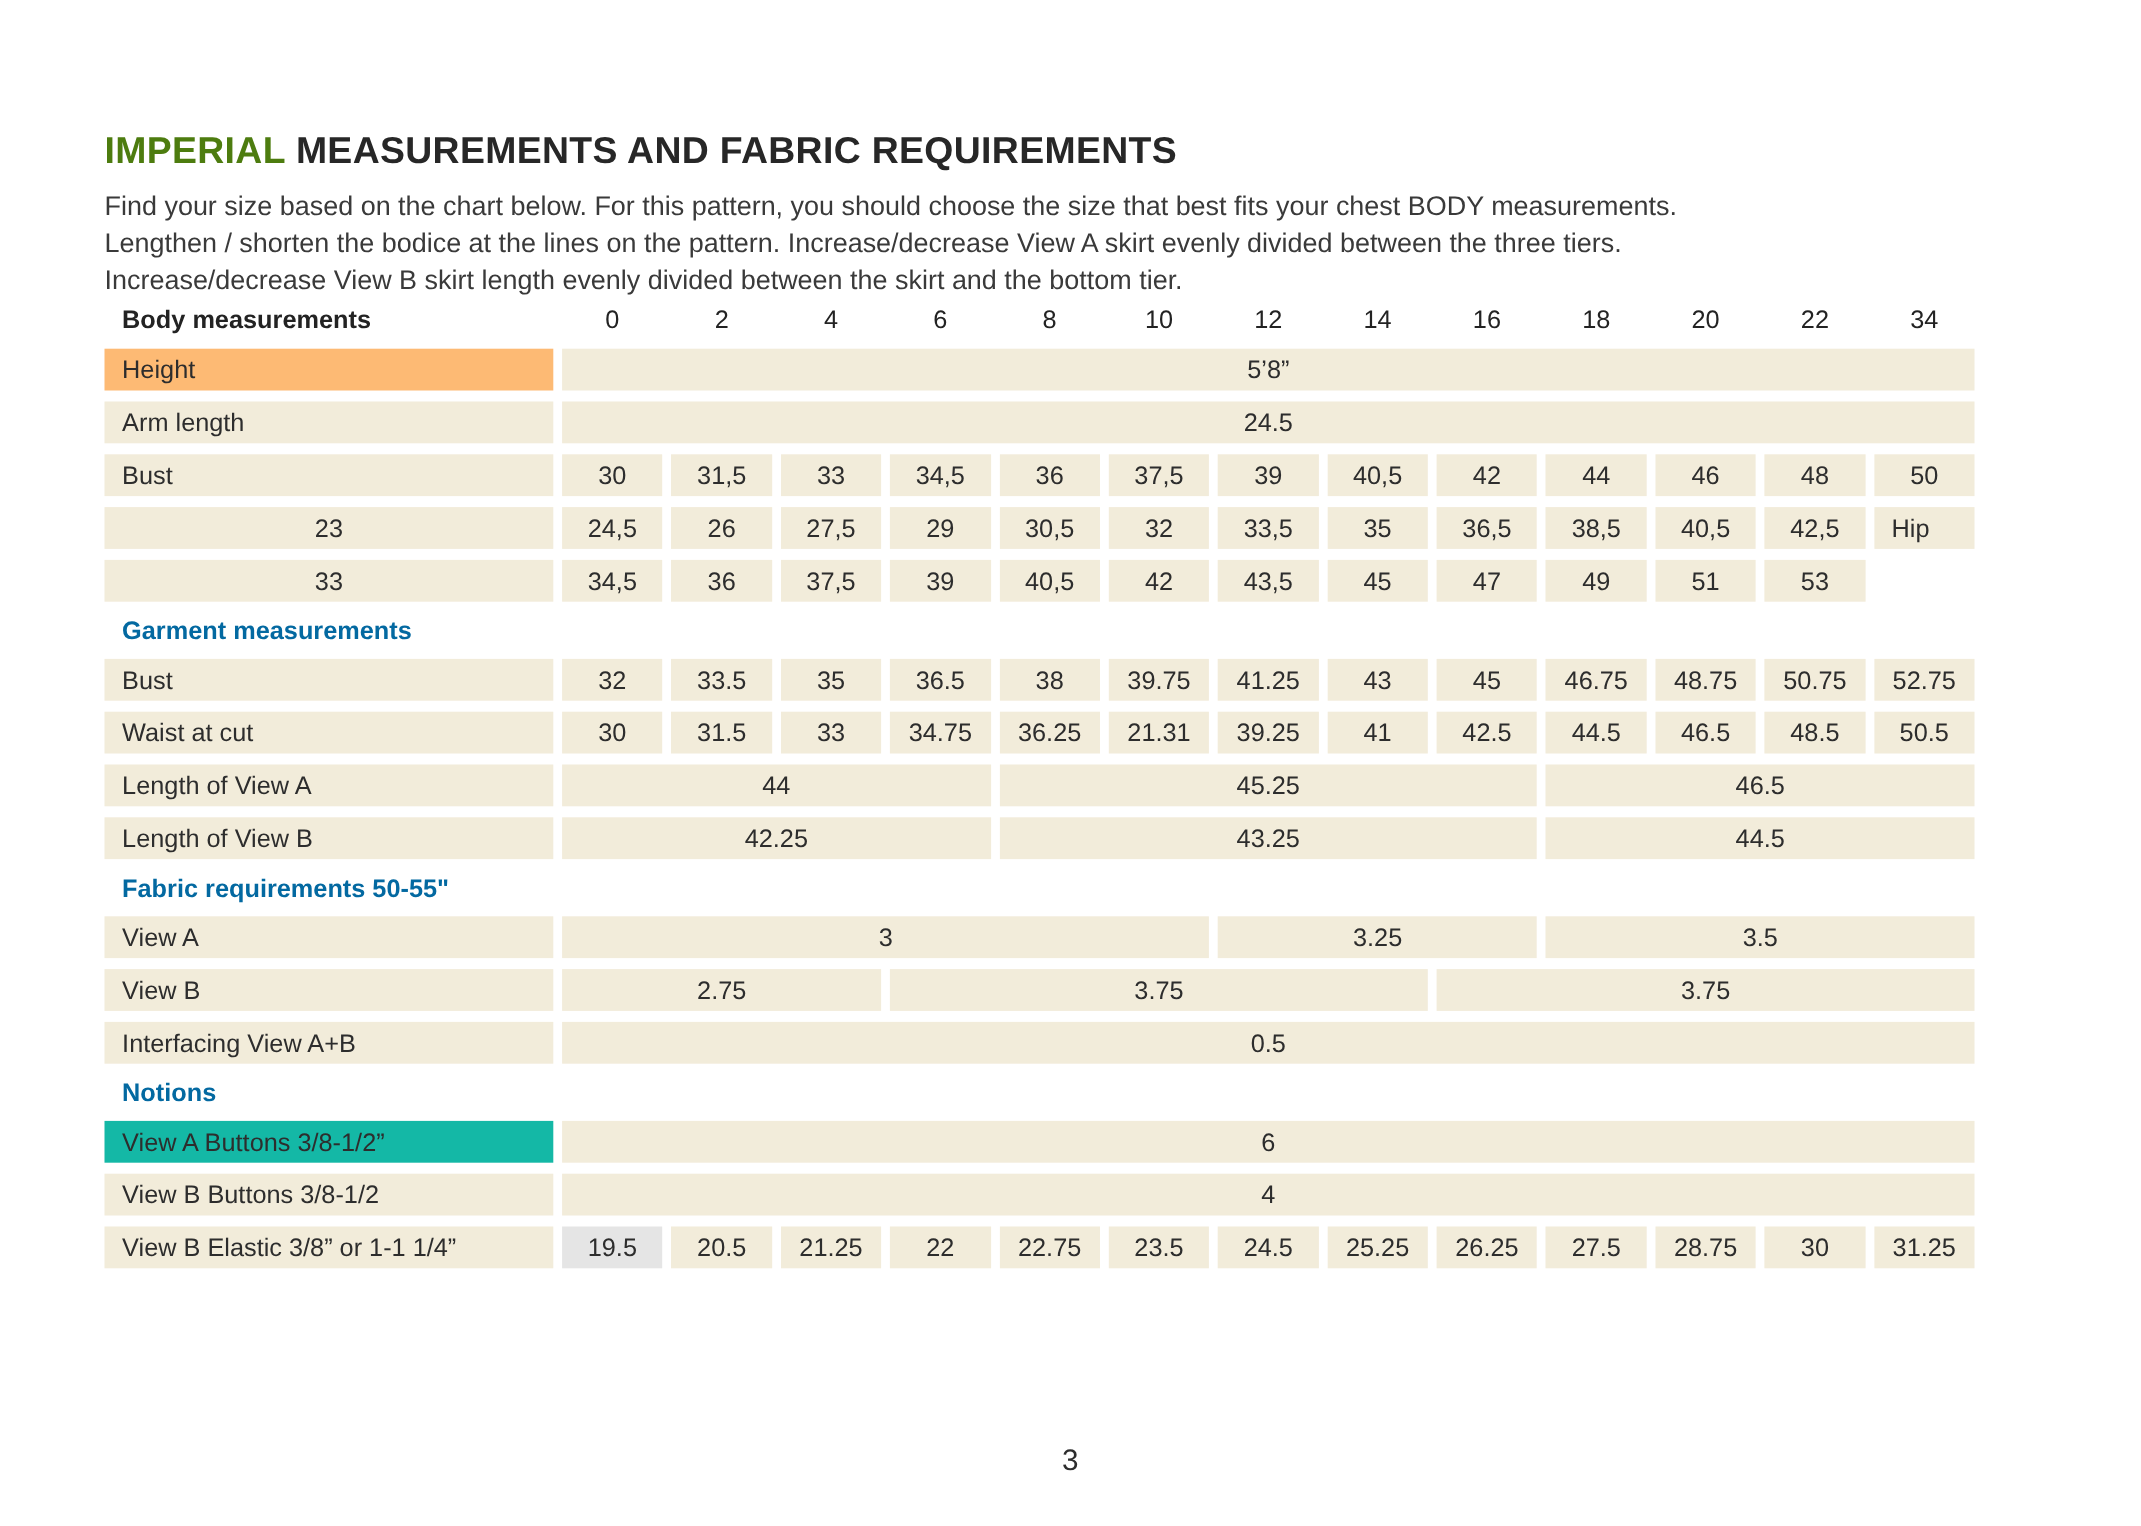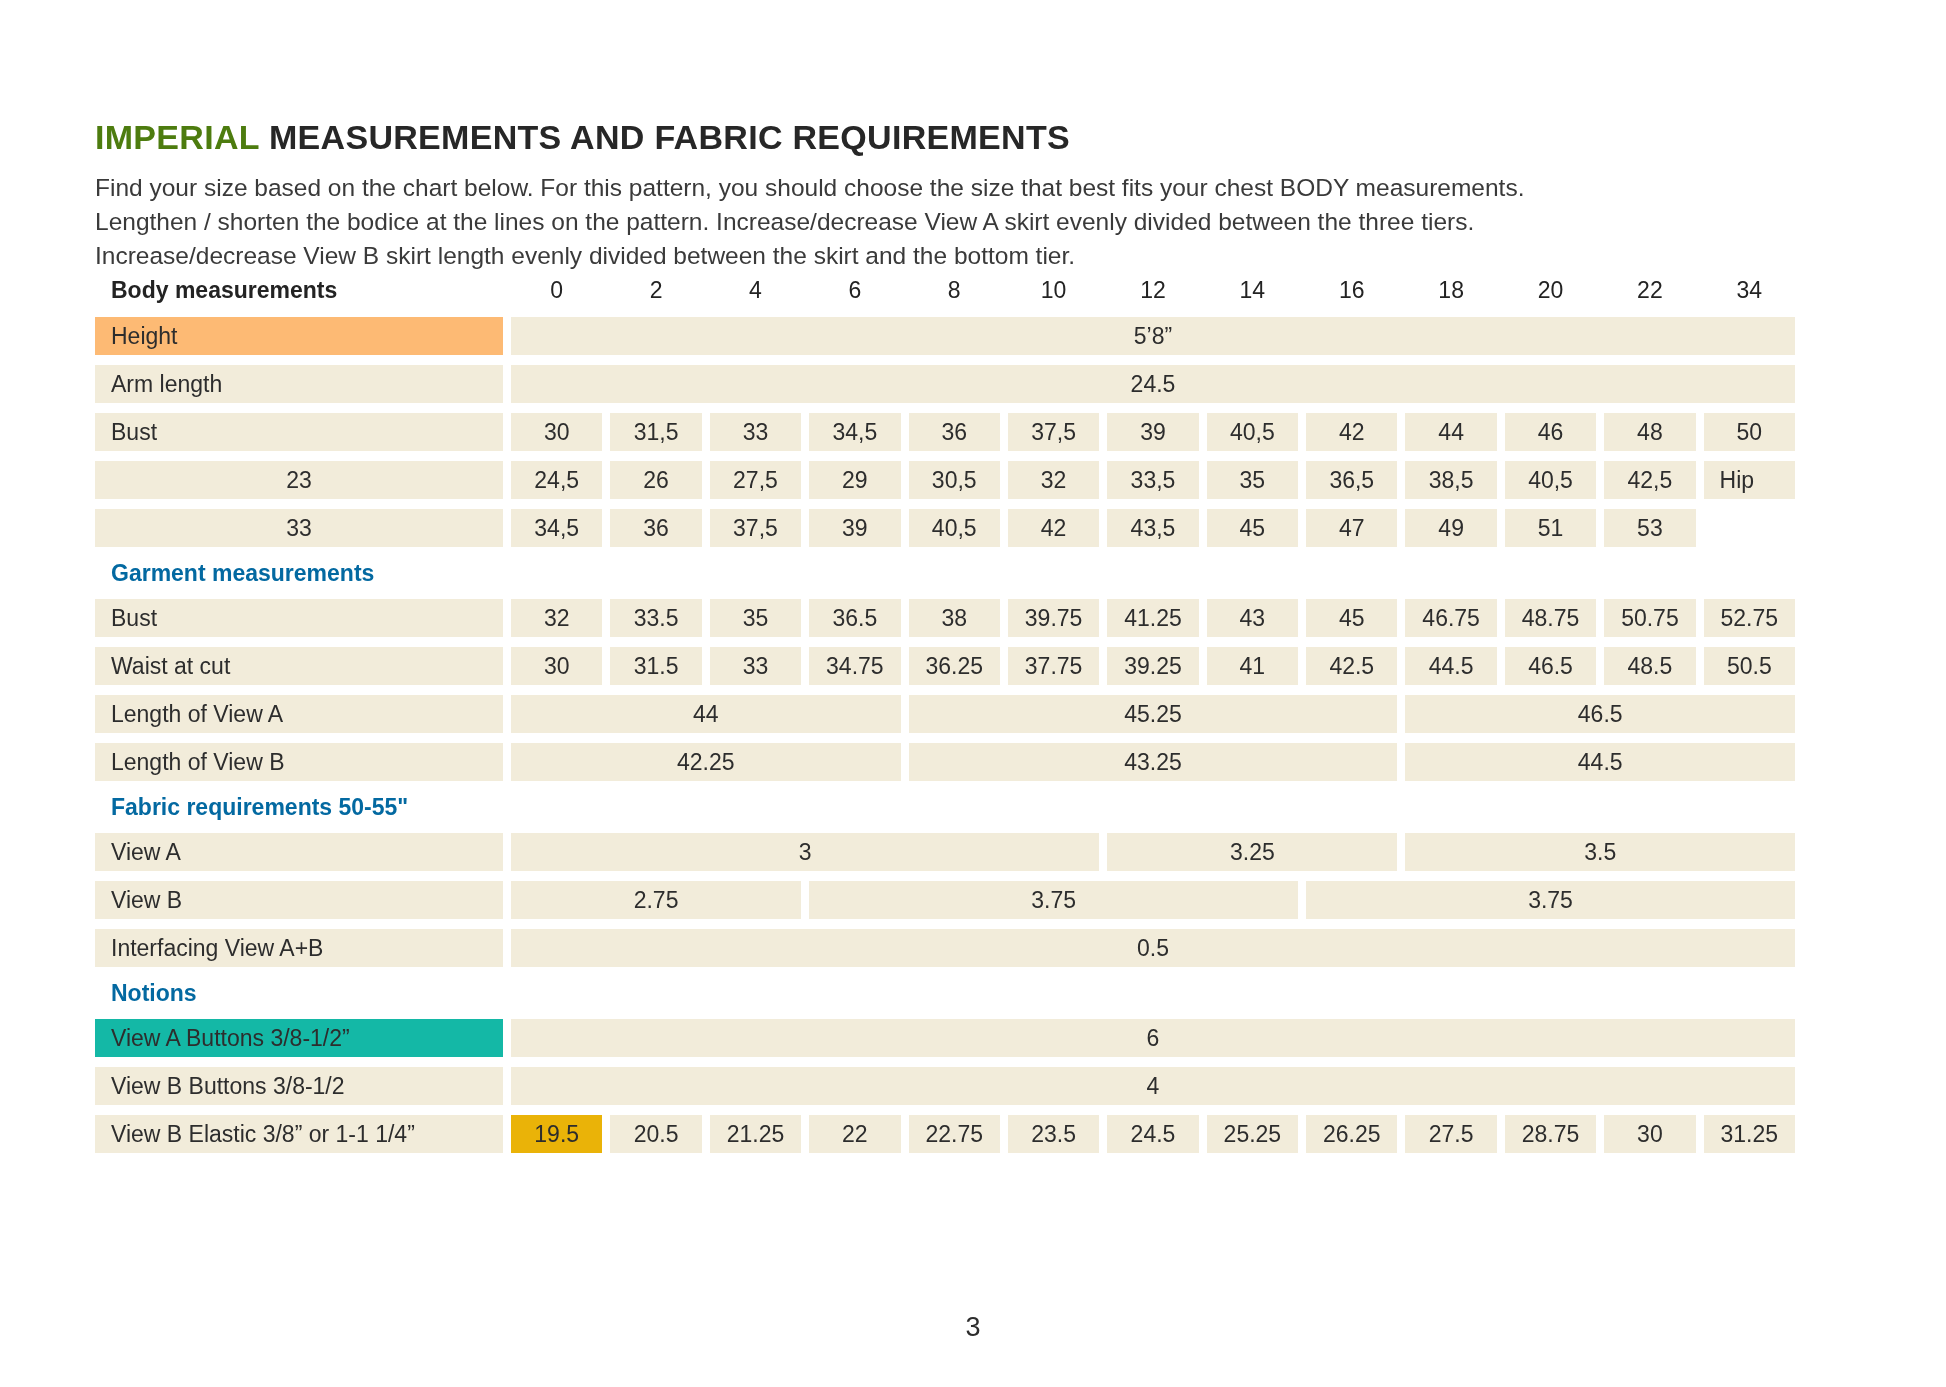--- a/index.html
+++ b/index.html
@@ -132,21 +132,21 @@
         <div class="cell" style="background: rgb(242, 236, 218);">46.75</div>
         <div class="cell" style="background: rgb(242, 236, 218);">48.75</div>
         <div class="cell" style="background: rgb(242, 236, 218);">50.75</div>
         <div class="cell" style="background: rgb(242, 236, 218);">52.75</div>
         <div class="row-label" style="background: rgb(242, 236, 218);">Waist at cut</div>
         <div class="cell" style="background: rgb(242, 236, 218);">30</div>
         <div class="cell" style="background: rgb(242, 236, 218);">31.5</div>
         <div class="cell" style="background: rgb(242, 236, 218);">33</div>
         <div class="cell" style="background: rgb(242, 236, 218);">34.75</div>
         <div class="cell" style="background: rgb(242, 236, 218);">36.25</div>
-        <div class="cell" style="background: rgb(242, 236, 218);">37.75</div>
+        <div class="cell" style="background: rgb(242, 236, 218);">21.31</div>
         <div class="cell" style="background: rgb(242, 236, 218);">39.25</div>
         <div class="cell" style="background: rgb(242, 236, 218);">41</div>
         <div class="cell" style="background: rgb(242, 236, 218);">42.5</div>
         <div class="cell" style="background: rgb(242, 236, 218);">44.5</div>
         <div class="cell" style="background: rgb(242, 236, 218);">46.5</div>
         <div class="cell" style="background: rgb(242, 236, 218);">48.5</div>
         <div class="cell" style="background: rgb(242, 236, 218);">50.5</div>
         <div class="row-label" style="background: rgb(242, 236, 218);">Length of View A</div>
         <div class="cell" style="grid-column: span 4; background: rgb(242, 236, 218);">44</div>
         <div class="cell" style="grid-column: span 5; background: rgb(242, 236, 218);">45.25</div>
@@ -165,21 +165,21 @@
         <div class="cell" style="grid-column: span 5; background: rgb(242, 236, 218);">3.75</div>
         <div class="cell" style="grid-column: span 5; background: rgb(242, 236, 218);">3.75</div>
         <div class="row-label" style="background: rgb(242, 236, 218);">Interfacing View A+B</div>
         <div class="cell" style="grid-column: span 13; background: rgb(242, 236, 218);">0.5</div>
         <div class="section-row">Notions</div>
         <div class="row-label" style="background: #14b8a6;">View A Buttons 3/8-1/2”</div>
         <div class="cell" style="grid-column: span 13; background: rgb(242, 236, 218);">6</div>
         <div class="row-label" style="background: rgb(242, 236, 218);">View B Buttons 3/8-1/2</div>
         <div class="cell" style="grid-column: span 13; background: rgb(242, 236, 218);">4</div>
         <div class="row-label" style="background: rgb(242, 236, 218);">View B Elastic 3/8” or 1-1 1/4”</div>
-        <div class="cell" style="background: #eab308;">19.5</div>
+        <div class="cell" style="background: #e5e5e5;">19.5</div>
         <div class="cell" style="background: rgb(242, 236, 218);">20.5</div>
         <div class="cell" style="background: rgb(242, 236, 218);">21.25</div>
         <div class="cell" style="background: rgb(242, 236, 218);">22</div>
         <div class="cell" style="background: rgb(242, 236, 218);">22.75</div>
         <div class="cell" style="background: rgb(242, 236, 218);">23.5</div>
         <div class="cell" style="background: rgb(242, 236, 218);">24.5</div>
         <div class="cell" style="background: rgb(242, 236, 218);">25.25</div>
         <div class="cell" style="background: rgb(242, 236, 218);">26.25</div>
         <div class="cell" style="background: rgb(242, 236, 218);">27.5</div>
         <div class="cell" style="background: rgb(242, 236, 218);">28.75</div>

